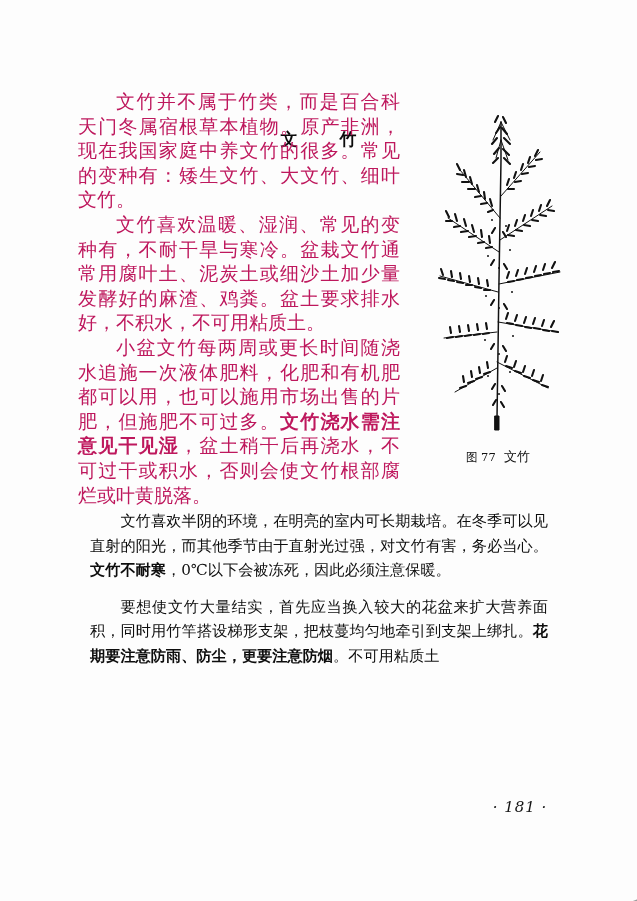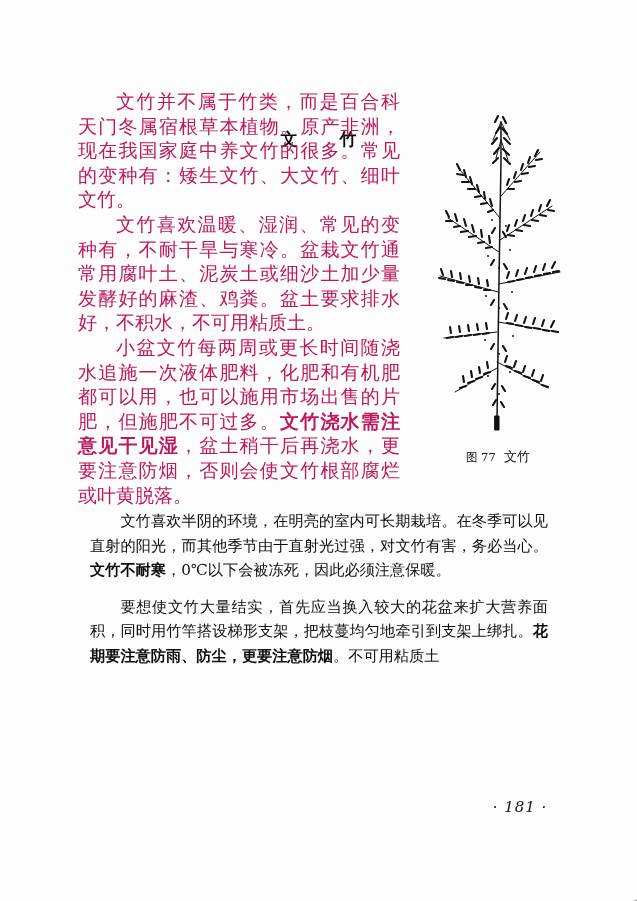--- a/index.html
+++ b/index.html
@@ -225,21 +225,21 @@
             <circle cx="99" cy="294" r="1"></circle>
         </g>
       </g>
     </svg>
     <div class="figure-caption"><span class="fig-num">图 77</span>&nbsp;&nbsp;<span>文竹</span></div>
   </div>
 
   <div class="col-left">
     <p>文竹并不属于竹类，而是百合科天门冬属宿根草本植物。原产非洲，现在我国家庭中养文竹的很多。常见的变种有：矮生文竹、大文竹、细叶文竹。</p>
     <p>文竹喜欢温暖、湿润、常见的变种有，不耐干旱与寒冷。盆栽文竹通常用腐叶土、泥炭土或细沙土加少量发酵好的麻渣、鸡粪。盆土要求排水好，不积水，不可用粘质土。</p>
-    <p><span>小盆文竹每两周或更长时间随浇水追施一次液体肥料，化肥和有机肥都可以用，也可以施用市场出售的片肥，但施肥不可过多。</span><span class="bold-run">文竹浇水需注意见干见湿</span><span>，盆土稍干后再浇水，更要注意防烟，否则会使文竹根部腐烂或叶黄脱落。</span></p>
+    <p><span>小盆文竹每两周或更长时间随浇水追施一次液体肥料，化肥和有机肥都可以用，也可以施用市场出售的片肥，但施肥不可过多。</span><span class="bold-run">文竹浇水需注意见干见湿</span><span>，盆土稍干后再浇水，不可过干或积水，否则会使文竹根部腐烂或叶黄脱落。</span></p>
   </div>
 
   <div class="col-full">
     <p><span>文竹喜欢半阴的环境，在明亮的室内可长期栽培。在冬季可以见直射的阳光，而其他季节由于直射光过强，对文竹有害，务必当心。</span><span class="bold-run">文竹不耐寒</span><span>，0℃以下会被冻死，因此必须注意保暖。</span></p>
     <p><span>要想使文竹大量结实，首先应当换入较大的花盆来扩大营养面积，同时用竹竿搭设梯形支架，把枝蔓均匀地牵引到支架上绑扎。</span><span class="bold-run">花期要注意防雨、防尘，更要注意防烟</span><span>。不可用粘质土</span></p>
   </div>
 
   <div class="folio">· 181 ·</div>
 
   <div class="wm-wrap">

